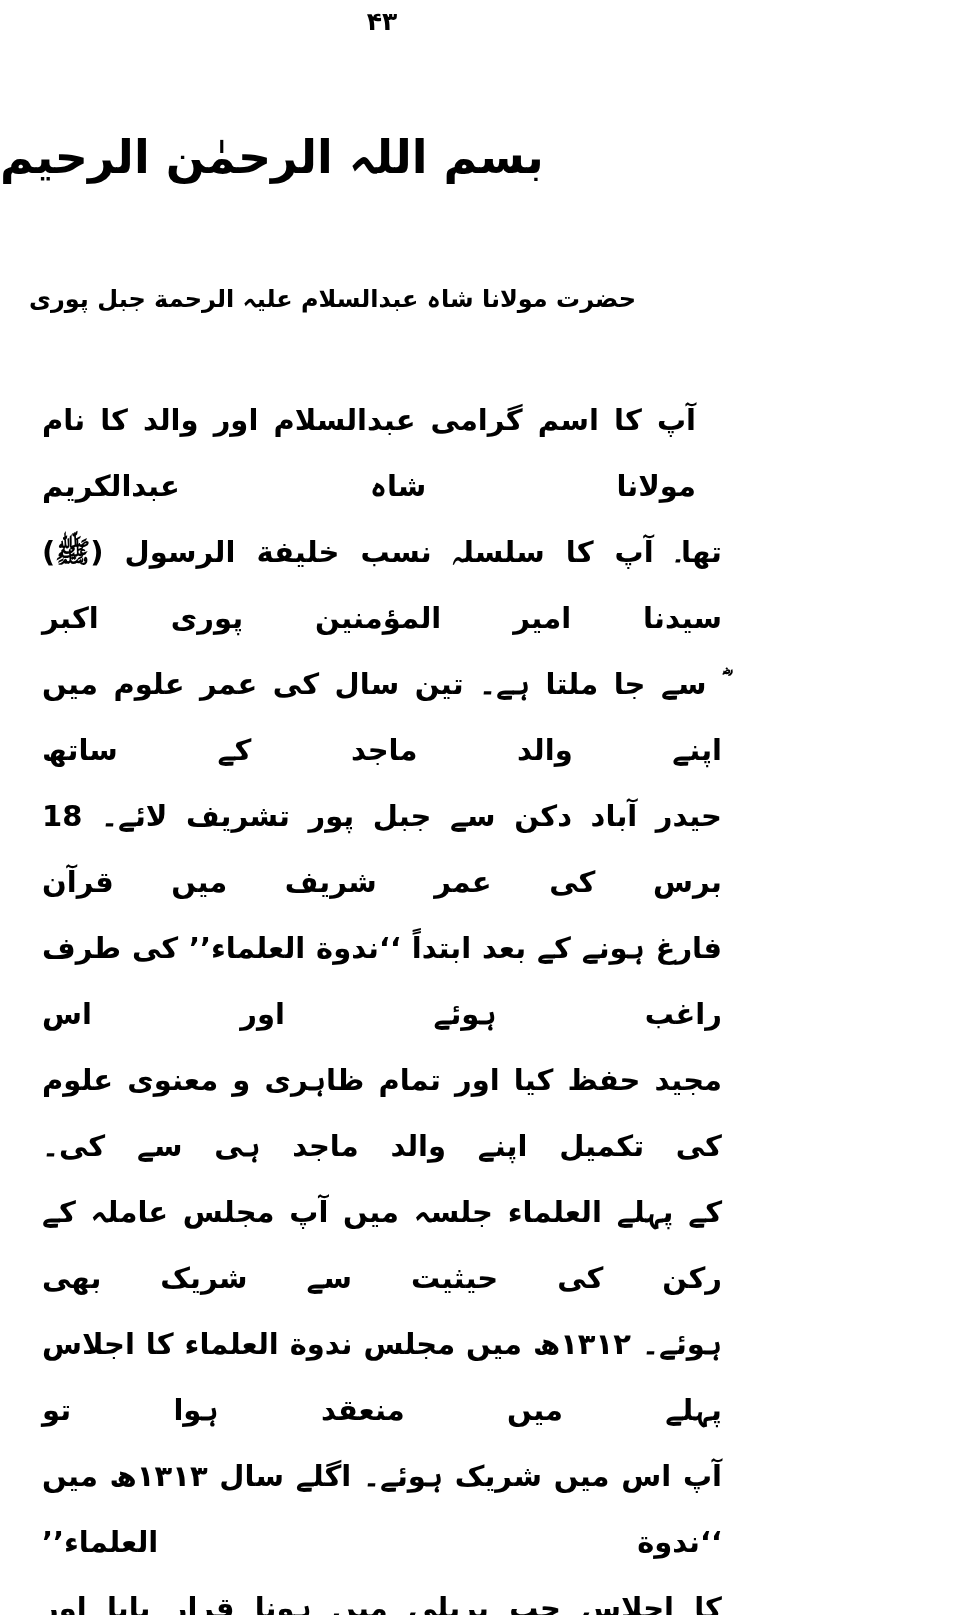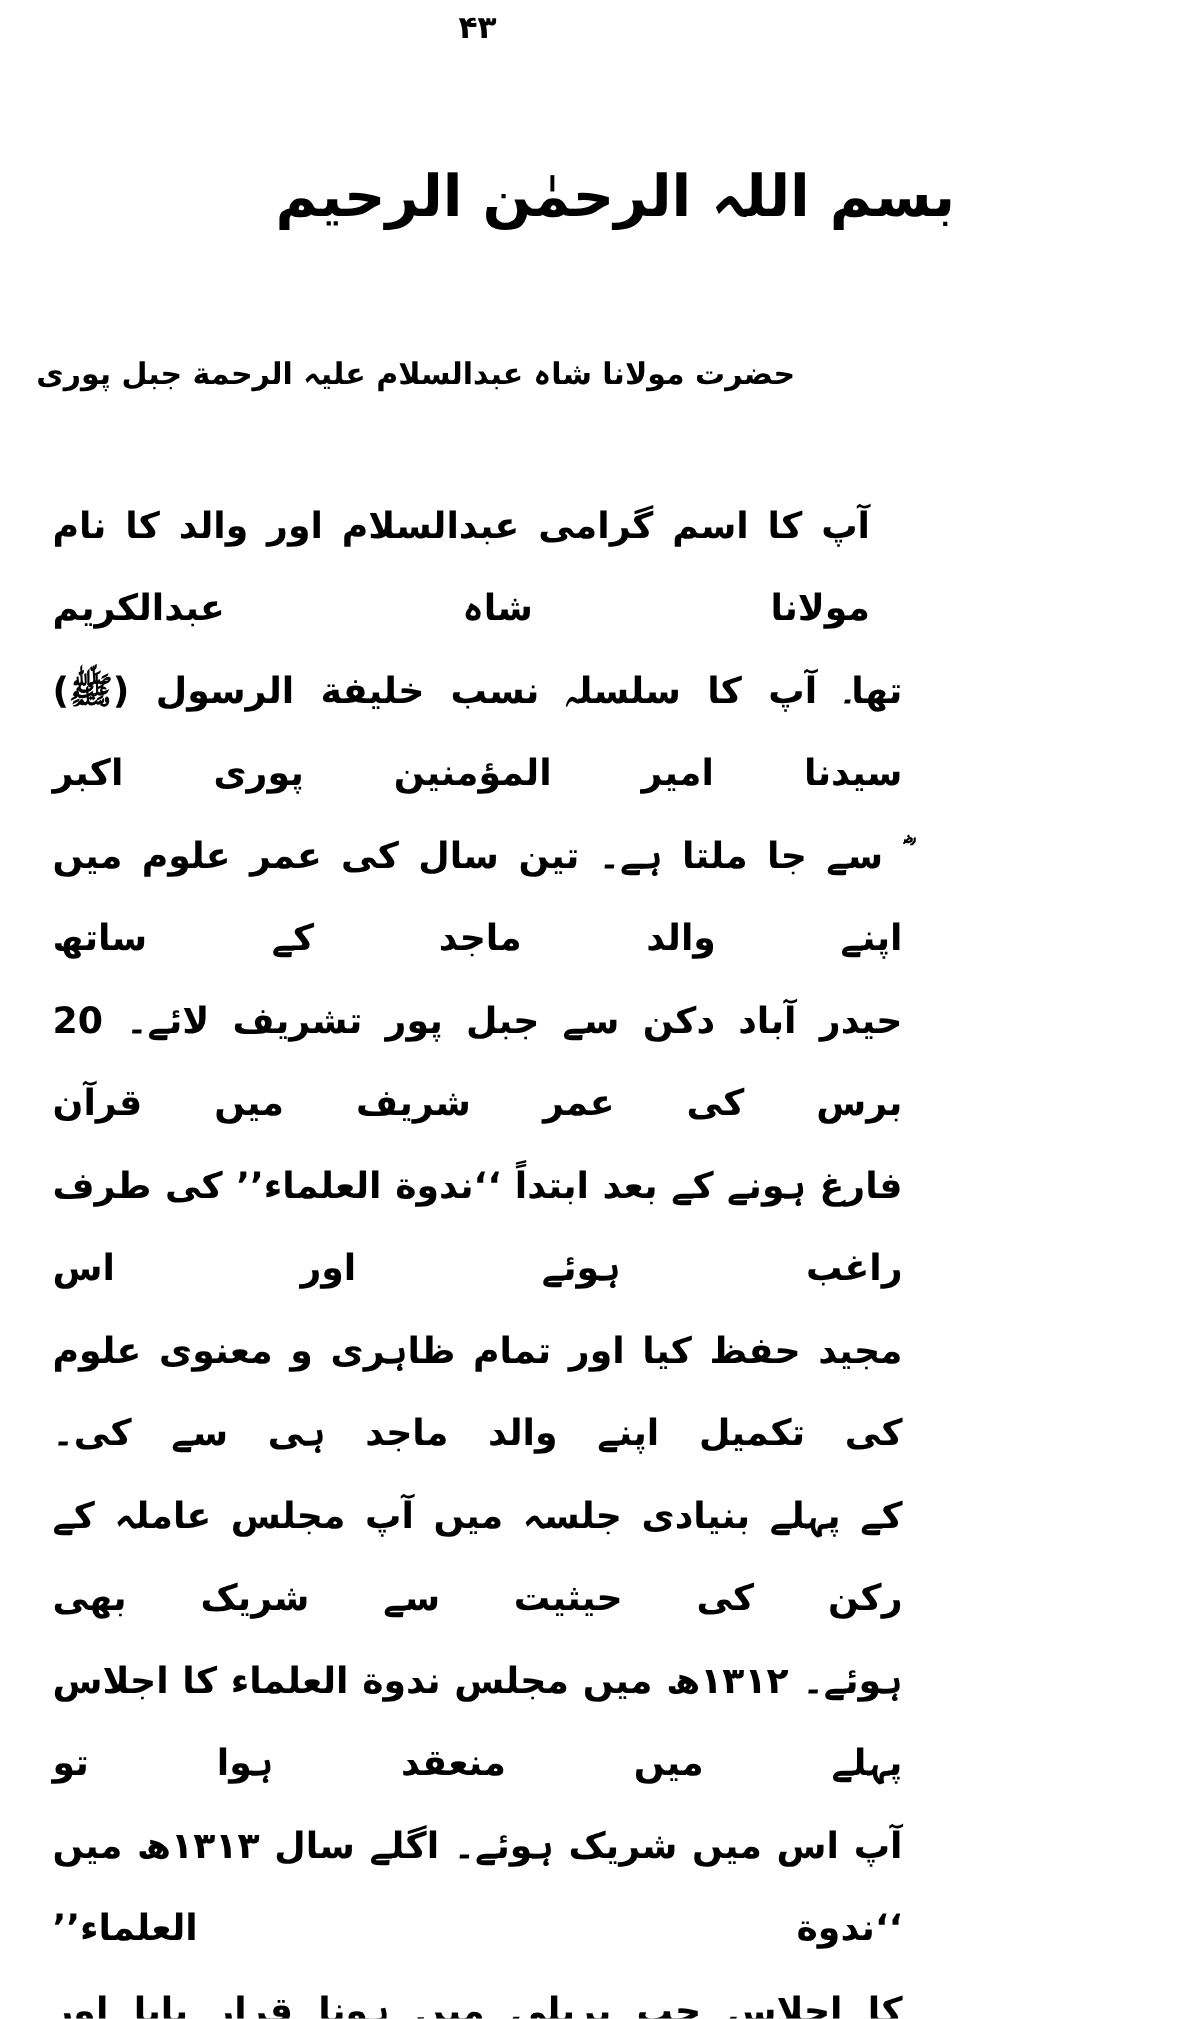--- a/index.html
+++ b/index.html
@@ -13,21 +13,21 @@
     font-weight: bold;
     overflow: hidden;
   }
   .page-number {
     text-align: center;
     font-size: 25px;
     line-height: 38px;
     padding-top: 3px;
   }
   .bismillah {
-    text-align: right;
+    text-align: left;
     font-size: 46px;
     line-height: 112px;
     margin-top: 60px;
     direction: rtl;
   }
   .doc-title {
     text-align: left;
     font-size: 24px;
     line-height: 104px;
     margin-top: 34px;
@@ -55,23 +55,23 @@
   <div class="page-number">۴۳</div>
 
   <div class="bismillah">بسم اللہ الرحمٰن الرحیم</div>
 
   <div class="doc-title">حضرت مولانا شاہ عبدالسلام علیہ الرحمة جبل پوری</div>
 
   <div class="body-text">
     <div class="ln start-indent">آپ کا اسم گرامی عبدالسلام اور والد کا نام مولانا شاہ عبدالکریم</div>
     <div class="ln">تھا۔ آپ کا سلسلہ نسب خلیفة الرسول (ﷺ) سیدنا امیر المؤمنین پوری اکبر</div>
     <div class="ln">ؓ سے جا ملتا ہے۔ تین سال کی عمر علوم میں اپنے والد ماجد کے ساتھ</div>
-    <div class="ln">حیدر آباد دکن سے جبل پور تشریف لائے۔ 20 برس کی عمر شریف میں قرآن</div>
+    <div class="ln">حیدر آباد دکن سے جبل پور تشریف لائے۔ 18 برس کی عمر شریف میں قرآن</div>
     <div class="ln">فارغ ہونے کے بعد ابتداً ‘‘ندوة العلماء’’ کی طرف راغب ہوئے اور اس</div>
     <div class="ln">مجید حفظ کیا اور تمام ظاہری و معنوی علوم کی تکمیل اپنے والد ماجد ہی سے کی۔</div>
-    <div class="ln">کے پہلے بنیادی جلسہ میں آپ مجلس عاملہ کے رکن کی حیثیت سے شریک بھی</div>
+    <div class="ln">کے پہلے العلماء جلسہ میں آپ مجلس عاملہ کے رکن کی حیثیت سے شریک بھی</div>
     <div class="ln">ہوئے۔ ۱۳۱۲ھ میں مجلس ندوة العلماء کا اجلاس پہلے میں منعقد ہوا تو</div>
     <div class="ln">آپ اس میں شریک ہوئے۔ اگلے سال ۱۳۱۳ھ میں ‘‘ندوة العلماء’’</div>
     <div class="ln">کا اجلاس جب بریلی میں ہونا قرار پایا اور دعوت نامہ بھی اس کا آپ کو</div>
 
   </div>
 
 </div>
 
 </body></html>

